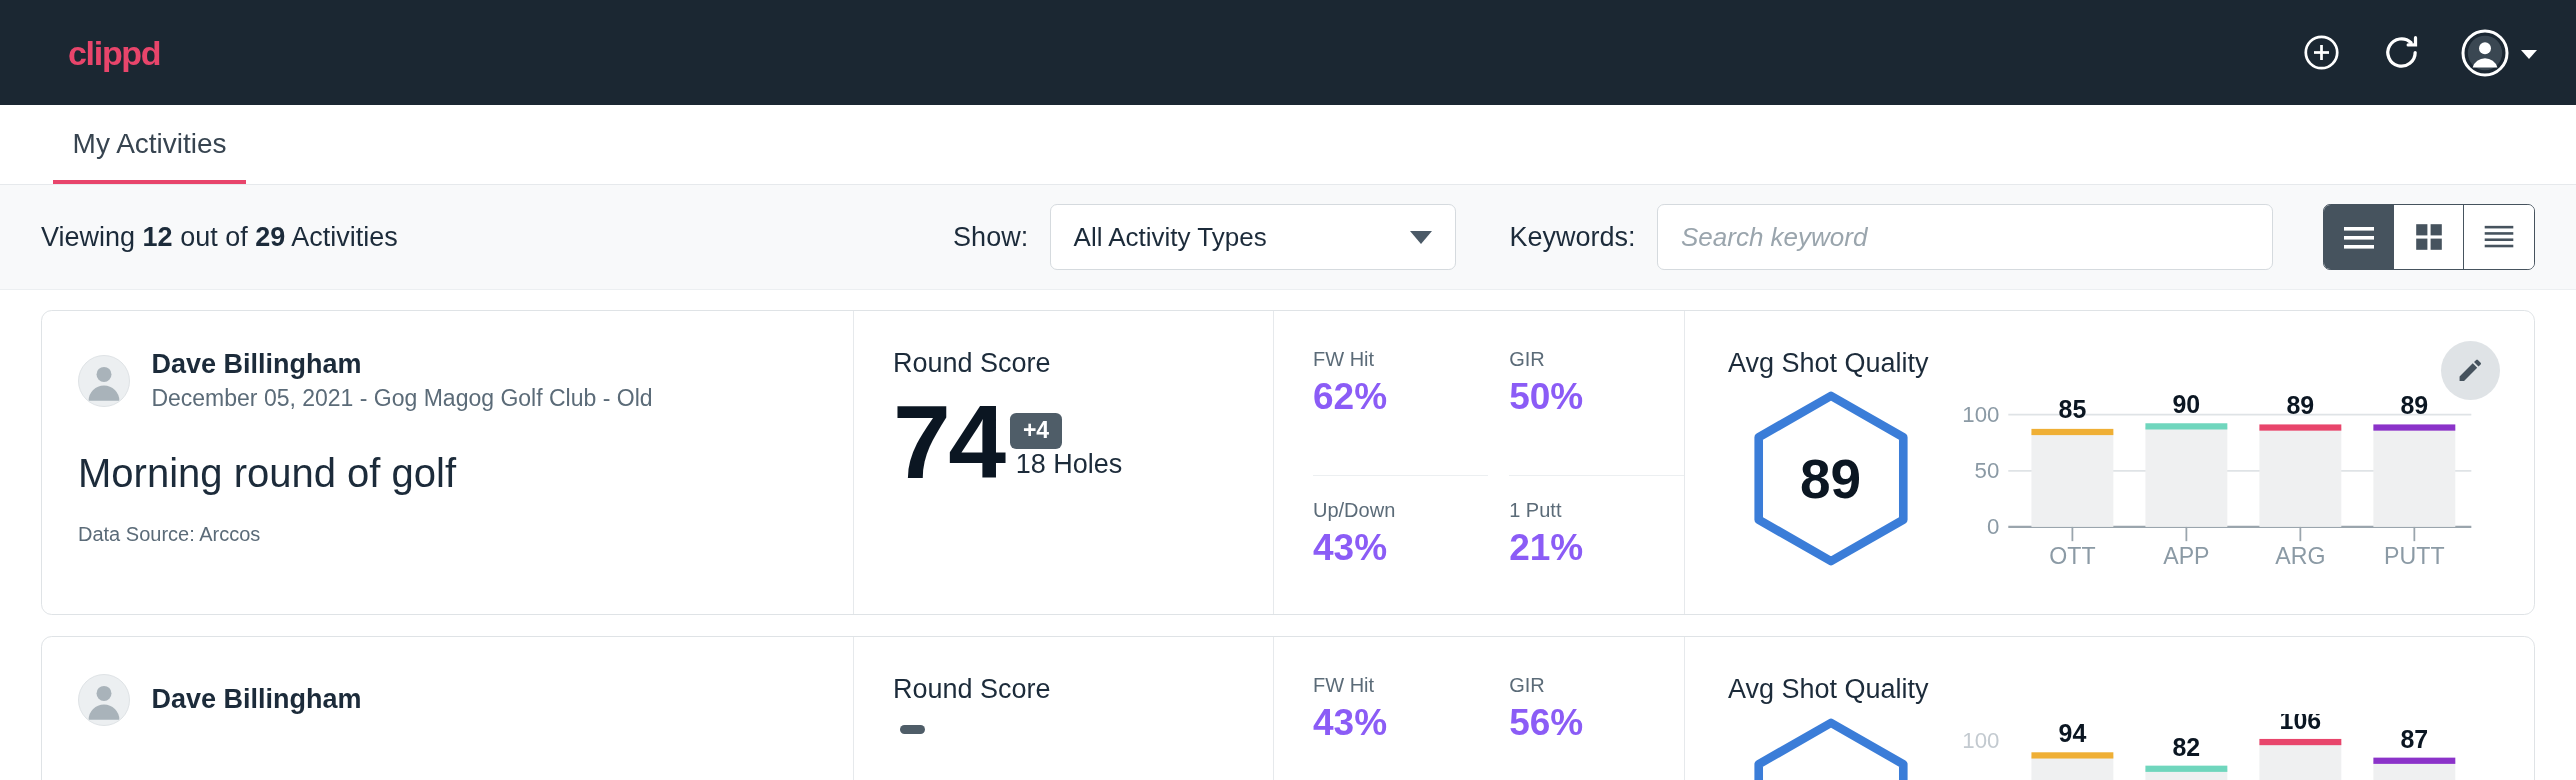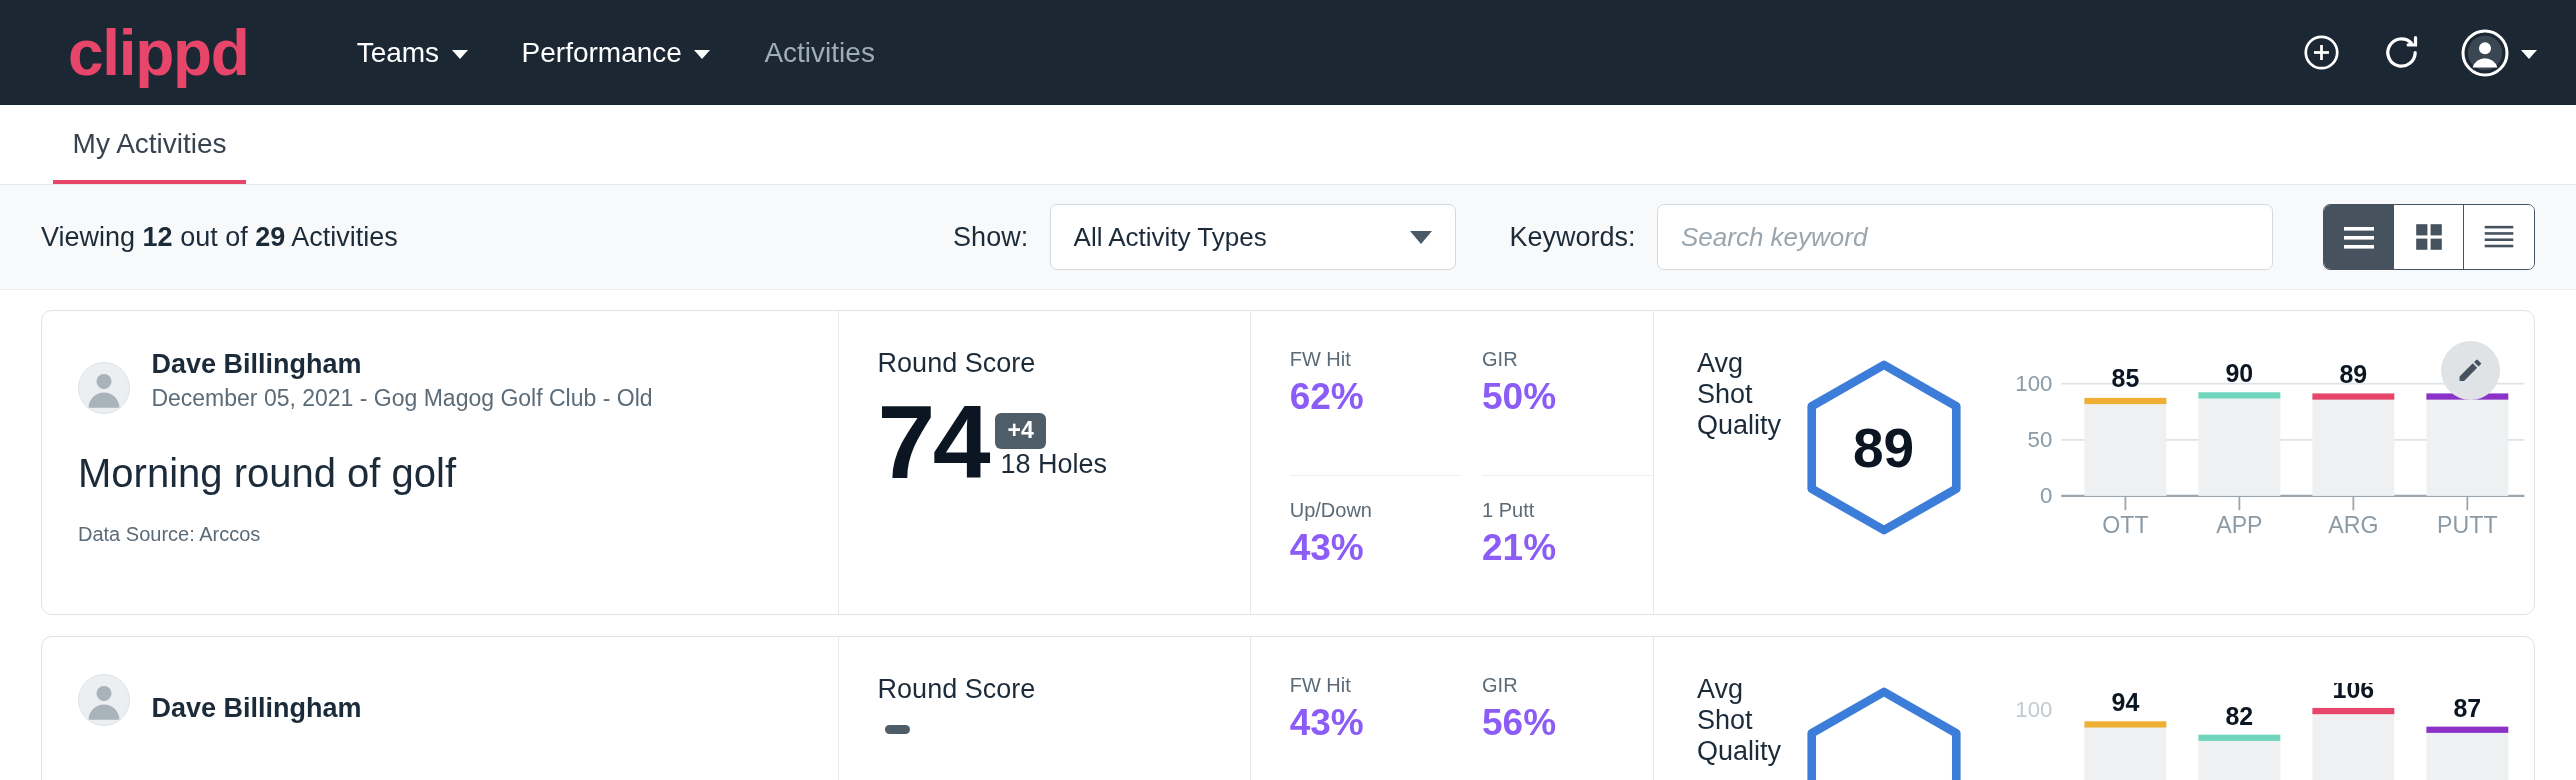--- a/index.html
+++ b/index.html
@@ -13,25 +13,25 @@
   
   .topnav {
     height: 105px;
     background: #1b2732;
     display: flex;
     align-items: center;
     padding: 0 39px 0 68px;
     position: relative;
   }
   .logo {
-    font-size: 64px;
+    font-size: 34px;
     font-weight: 700;
     color: #e8456b;
     letter-spacing: -1.3px;
-    margin-right: 81px;
+    margin-right: 104px;
     line-height: 1;
   }
   .nav-items { display: flex; align-items: center; gap: 0; }
   .nav-item {
     display: flex; align-items: center; gap: 12.5px;
     color: #ffffff;
     font-size: 28px;
     padding: 9px 27px;
     cursor: pointer;
     white-space: nowrap;
@@ -142,21 +142,21 @@
     display: flex;
     position: relative;
     margin-bottom: 21.4px;
     height: 305px;
   }
   .col-info {
     width: 812px;
     padding: 37px 36px 0 36px;
     border-right: 0.9px solid #e6e9ec;
   }
-  .person { display: flex; align-items: flex-end; gap: 21.4px; }
+  .person { display: flex; align-items: center; gap: 21.4px; }
   .pavatar {
     width: 52px; height: 52px; border-radius: 50%;
     background: #eceff1;
     border: 0.9px solid #dfe3e6;
     display: flex; align-items: flex-end; justify-content: center;
     overflow: hidden;
   }
   .pname { font-size: 27px; font-weight: 700; color: #1c2b3a; line-height: 1.25; }
   .pmeta { font-size: 23px; color: #5b6b78; line-height: 1.35; margin-top: 1.8px; }
   .card-title {
@@ -200,21 +200,21 @@
   .stat { padding-right: 39px; }
   .stat.bordered { border-bottom: 0.9px solid #eceff1; padding-bottom: 12.5px; }
   .stat-lbl { font-size: 20px; color: #5b6b78; }
   .stat-val { font-size: 37px; font-weight: 700; color: #8b5cf6; margin-top: 5.4px; }
   .stat.row2 { margin-top: 23px; }
 
   .col-quality {
     flex: 1;
     padding: 37px 0 0 43px;
     display: flex;
-    flex-direction: row;
+    flex-direction: column;
   }
   .quality-body { display: flex; align-items: flex-start; margin-top: 5.4px; }
   .hexwrap { width: 205px; display: flex; align-items: center; justify-content: center; padding-top: 5.4px; }
   .hexnum {
     position: absolute;
     font-size: 55px; font-weight: 700; color: #0b1622;
   }
   .hexholder { position: relative; display: flex; align-items: center; justify-content: center; }
 
   .chartwrap { flex: 1; padding-left: 30px; padding-top: 3.6px; }
@@ -228,33 +228,20 @@
     display: flex; align-items: center; justify-content: center;
     cursor: pointer;
   }
 </style>
 </head>
 <body>
 
 <div class="topnav">
   <div class="logo">clippd</div>
 
-  <div class="nav-items">
-    <div class="nav-item">
-      <span>Teams</span>
-      <span class="chev"></span>
-    </div>
-    <div class="nav-item">
-      <span>Performance</span>
-      <span class="chev"></span>
-    </div>
-    <div class="nav-item dim">
-      <span>Activities</span>
-    </div>
-  </div>
 
   <div class="nav-right">
     <div class="icon-btn">
       <svg width="41" height="41" viewBox="0 0 24 24" fill="none" stroke="#ffffff" stroke-width="1.6">
         <circle cx="12" cy="12" r="9.2"></circle>
           <line x1="12" y1="7.6" x2="12" y2="16.4"></line>
           <line x1="7.6" y1="12" x2="16.4" y2="12"></line>
       </svg>
     </div>
     <div class="icon-btn">

